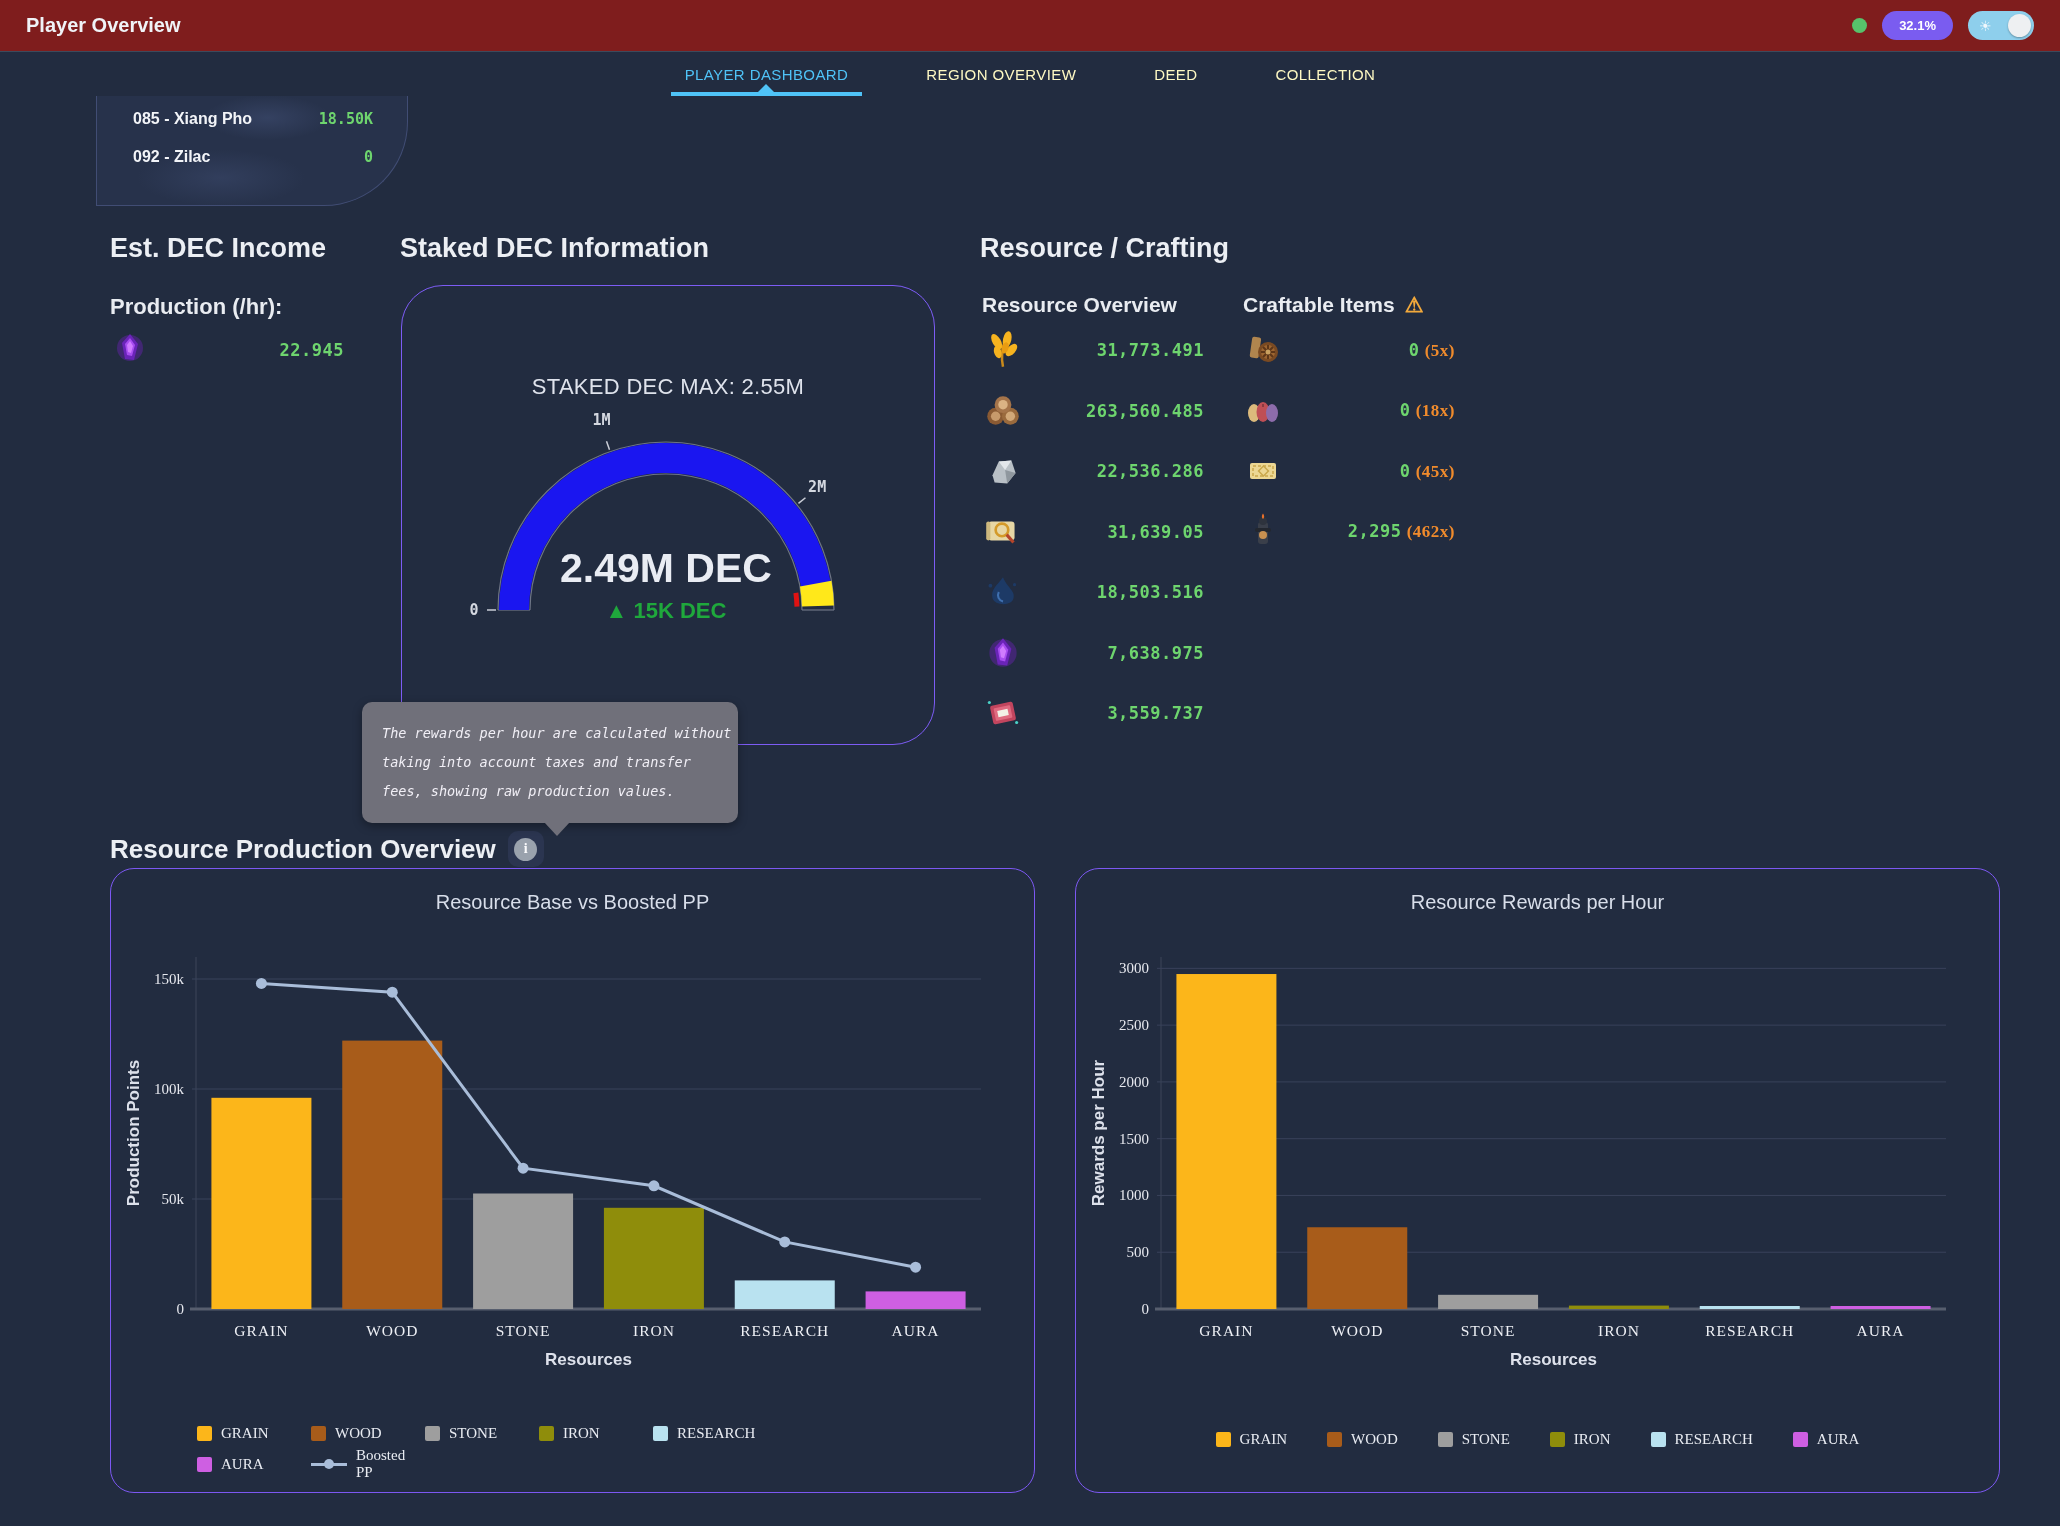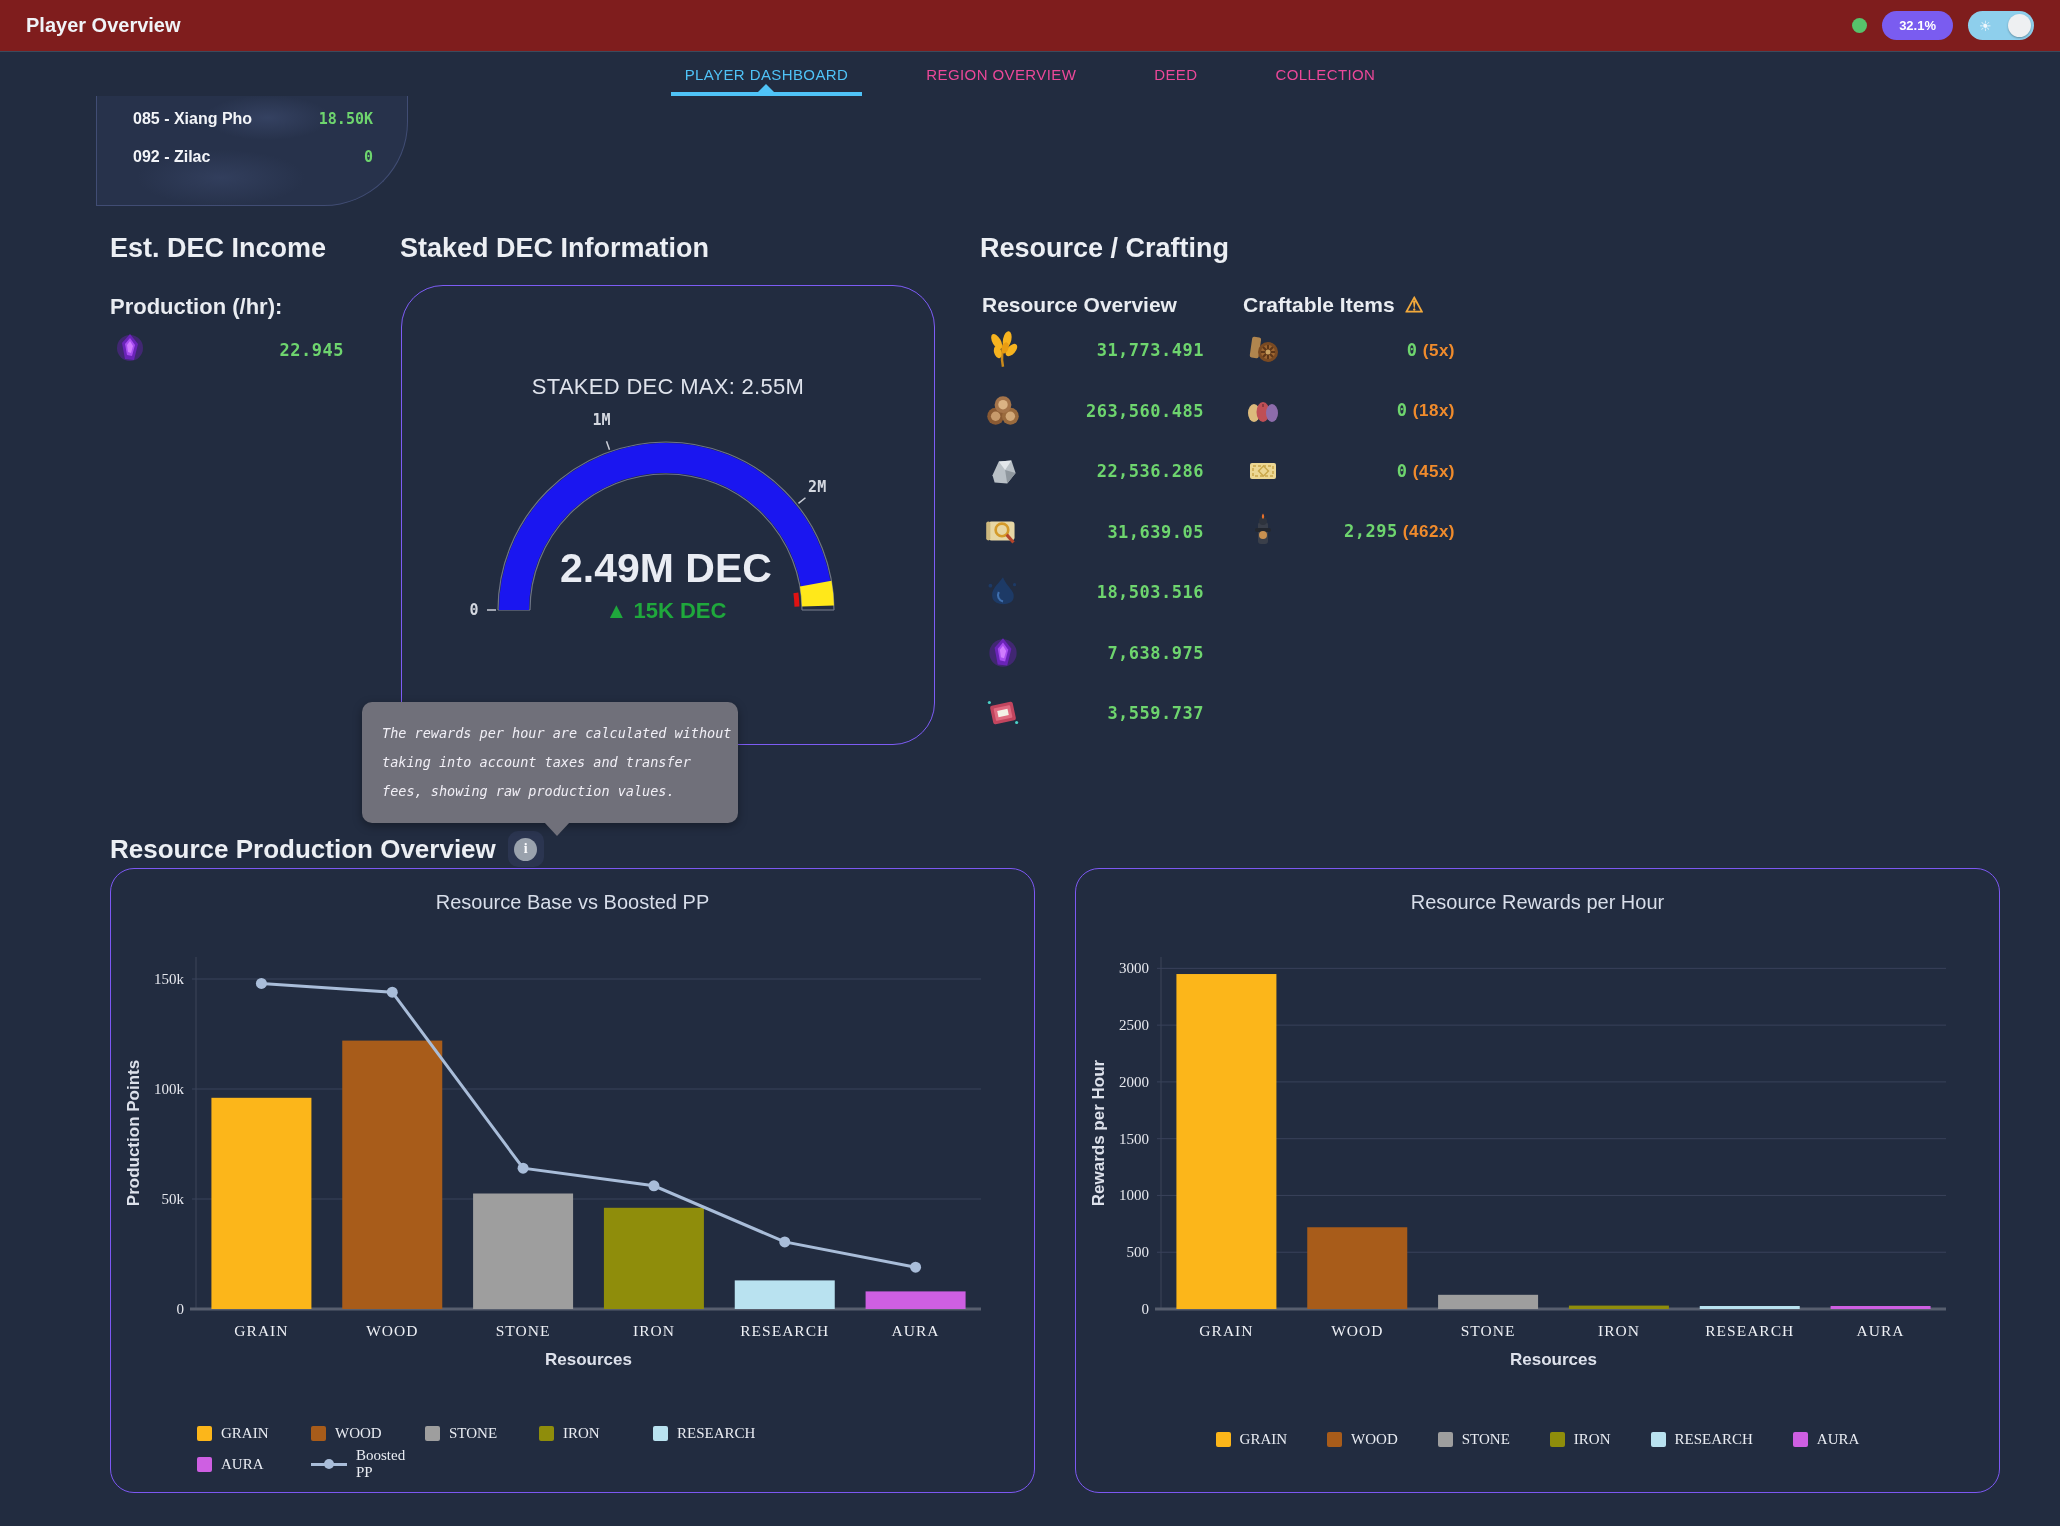--- a/index.html
+++ b/index.html
@@ -15,21 +15,21 @@
   .status-dot { width:15px; height:15px; border-radius:50%; background:#57c26b; }
   .pct-badge { background:#7a5cf0; color:#fff; font-size:13px; font-weight:bold; height:29px; padding:0 17px;
                border-radius:15px; display:flex; align-items:center; }
   .theme-toggle { width:66px; height:29px; border-radius:15px; background:#8ecfec; display:flex; align-items:center; position:relative; }
   .sun-glyph { position:absolute; left:11px; color:#eef7fc; font-size:14px; }
   .toggle-knob { position:absolute; right:3px; width:23px; height:23px; border-radius:50%; background:#eef0f2; box-shadow:0 1px 2px rgba(0,0,0,.3); }
 
   
   .tabs { position:absolute; left:0; top:52px; width:2060px; height:44px; display:flex; align-items:center; justify-content:center; gap:50px; z-index:4; }
   .tab { position:relative; height:44px; display:flex; align-items:center; padding:0 14px; font-size:15px; letter-spacing:.4px;
-         color:#ec4899; cursor:pointer; }
+         color:#fef9c3; cursor:pointer; }
   .tab.active { color:#4fc3f7; }
   .tab.active::after { content:""; position:absolute; left:0; right:0; bottom:0; height:4px; background:#4fc3f7; }
   .tab.active::before { content:""; position:absolute; left:50%; bottom:4px; margin-left:-8px; border-left:8px solid transparent;
          border-right:8px solid transparent; border-bottom:8px solid #4fc3f7; }
 
   
   .region-card { position:absolute; left:96px; top:96px; width:312px; height:110px; background:#27324b;
     border-left:1px solid #414d74; border-right:1px solid #414d74; border-bottom:1px solid #414d74;
     border-radius:0 0 84px 0; overflow:hidden; }
   .region-card::before { content:""; position:absolute; inset:0;
@@ -61,21 +61,21 @@
              padding:17px 20px; z-index:8; box-shadow:0 3px 10px rgba(0,0,0,.35);font-style:italic; }
   .tooltip .line { font-family:"DejaVu Sans Mono", monospace; font-size:13.5px; color:#f1eff6; line-height:29px; white-space:nowrap; }
   .tooltip::after { content:""; position:absolute; left:182px; bottom:-13px; border-left:13px solid transparent;
              border-right:13px solid transparent; border-top:14px solid #70707a; }
 
   
   .res-list { position:absolute; left:982px; top:320px; width:222px; }
   .craft-list { position:absolute; left:1243px; top:320px; width:212px; }
   .res-row { height:60.5px; display:flex; align-items:center; justify-content:space-between; }
   .res-row .val { font-size:17px; letter-spacing:.5px; }
-  .craft-count { color:#f08b2c; font-family:Liberation Sans, sans-serif; font-weight:bold; }
+  .craft-count { color:#f08b2c; font-family:Liberation Serif, serif; font-weight:bold; }
   .warn-glyph { color:#f2a93b; font-size:21px; margin-left:10px; }
 
   
   .rpo-heading { position:absolute; left:110px; top:831px; font-size:26px; font-weight:600; color:#eceff4; display:flex; align-items:center; gap:12px; }
   .info-halo { width:36px; height:36px; border-radius:10px; background:#2b3550; display:flex; align-items:center; justify-content:center; }
   .info-circle { width:23px; height:23px; border-radius:50%; background:#9aa2ad; color:#fbfbfd; font-size:14px; font-weight:bold;
                  display:flex; align-items:center; justify-content:center; font-family:"Liberation Serif", serif; }
 
   .chart-card { position:absolute; top:868px; width:925px; height:625px; border:1px solid #7c58f2; border-radius:24px; }
   .chart-card.left { left:110px; }

